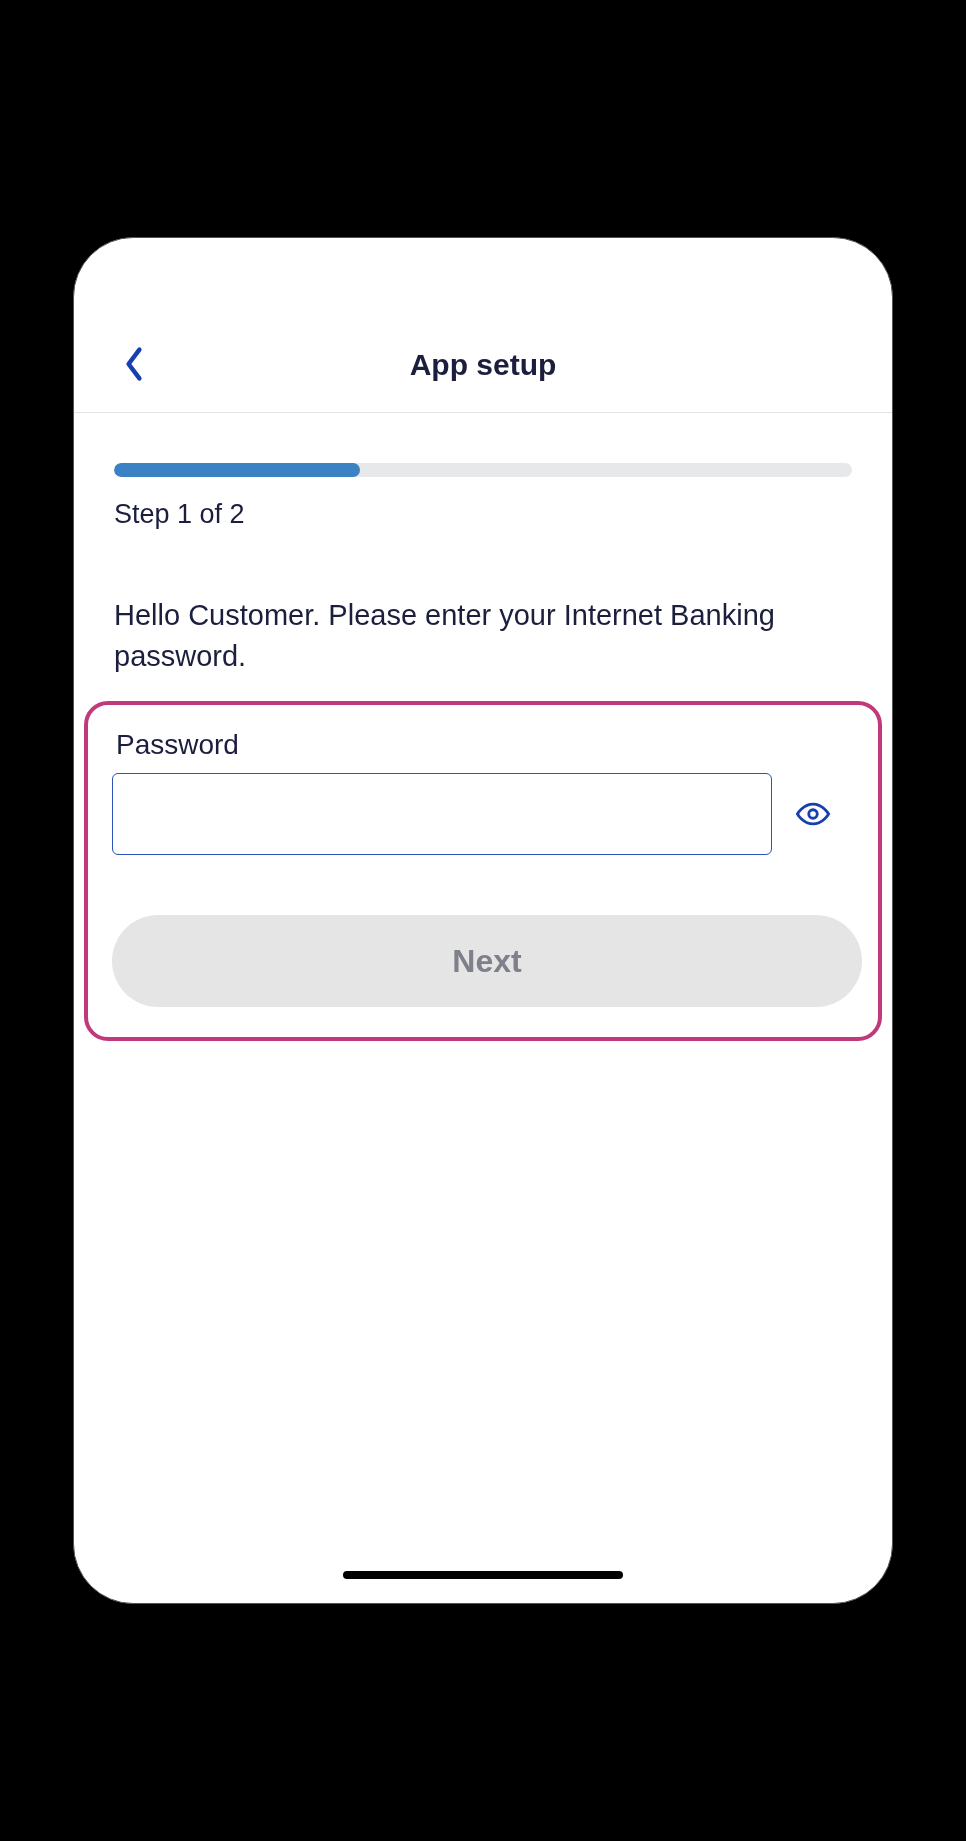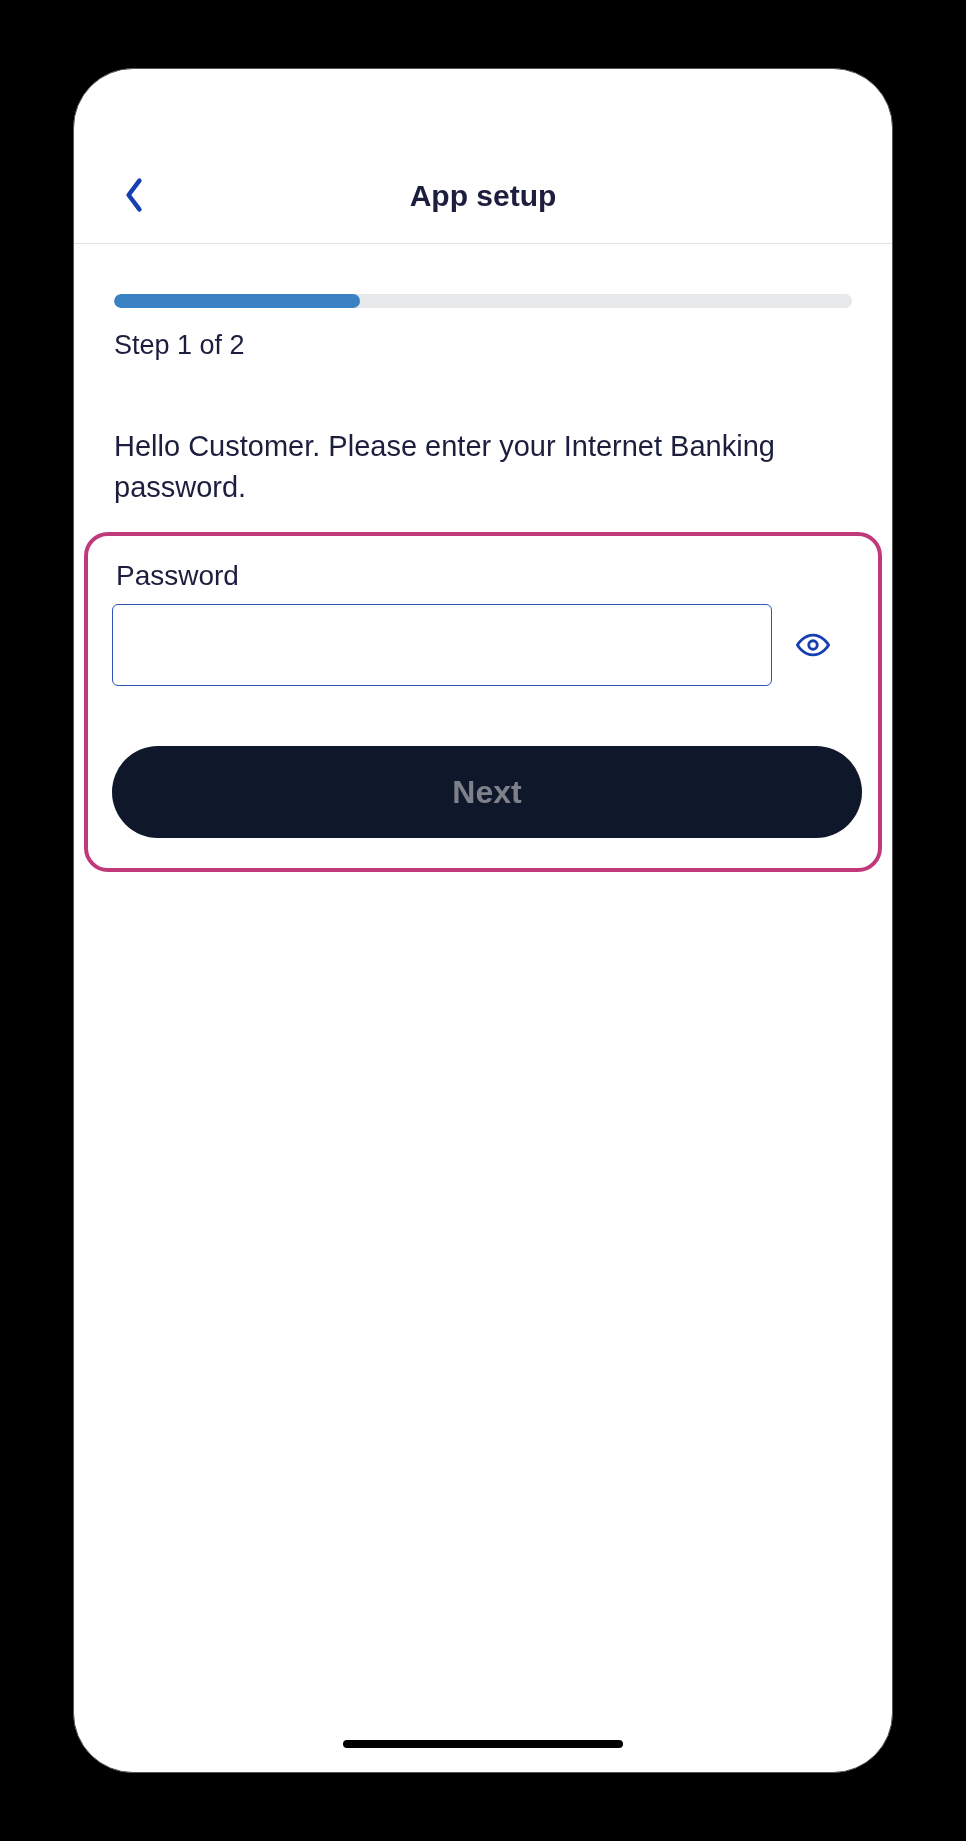--- a/index.html
+++ b/index.html
@@ -7,21 +7,21 @@
       background: #000;
       width: 966px;
       height: 1841px;
       font-family: -apple-system, BlinkMacSystemFont, "Segoe UI", Helvetica, Arial, sans-serif;
       display: flex;
       align-items: center;
       justify-content: center;
     }
     .phone-frame {
       width: 820px;
-      height: 1705px;
+      height: 1367px;
       background: #fff;
       border-radius: 60px;
       position: relative;
       overflow: hidden;
       border: 1px solid #555;
     }
     .header-bar {
       position: relative;
       margin-top: 110px;
       padding: 0 40px 30px 40px;
@@ -118,21 +118,21 @@
       display: flex;
       align-items: center;
       justify-content: center;
       cursor: pointer;
       color: #1640b2;
     }
     .eye-button svg { width: 34px; height: 34px; }
     .next-button {
       width: 100%;
       height: 92px;
-      background: #0f172a;
+      background: #e5e5e5;
       border: none;
       border-radius: 46px;
       font-size: 32px;
       font-weight: 600;
       color: #7e818a;
       cursor: pointer;
     }
     .home-indicator {
       position: absolute;
       bottom: 24px;

